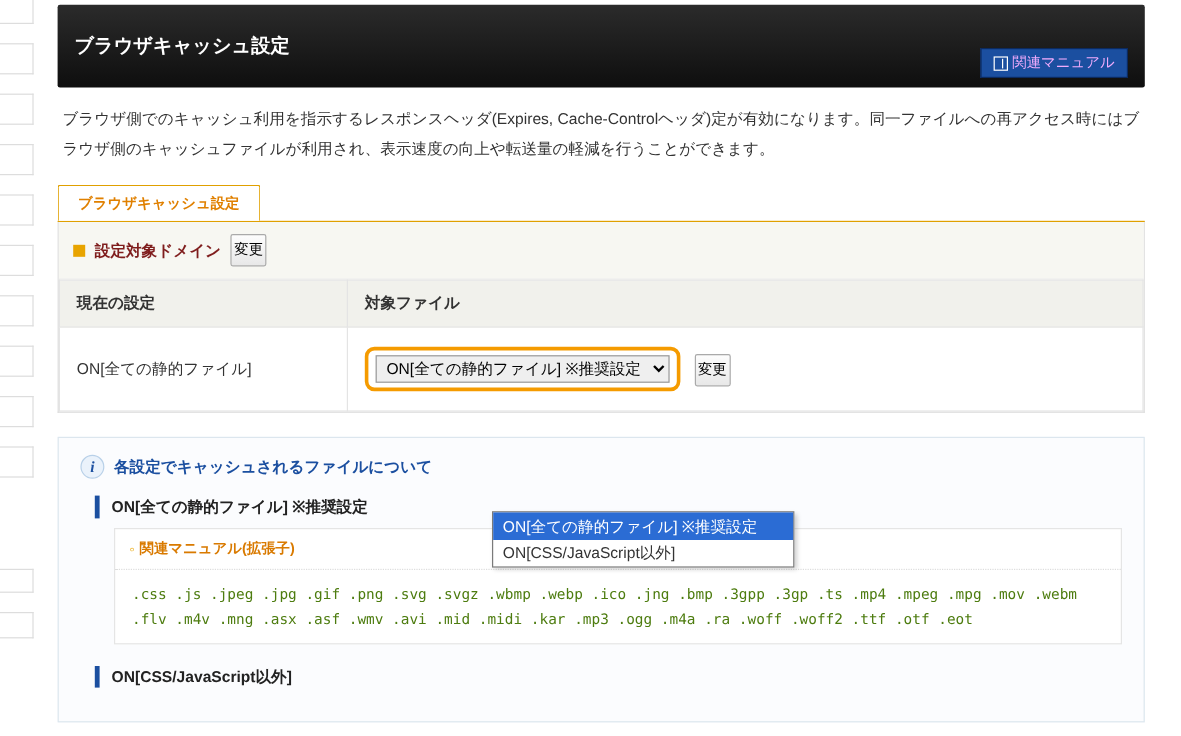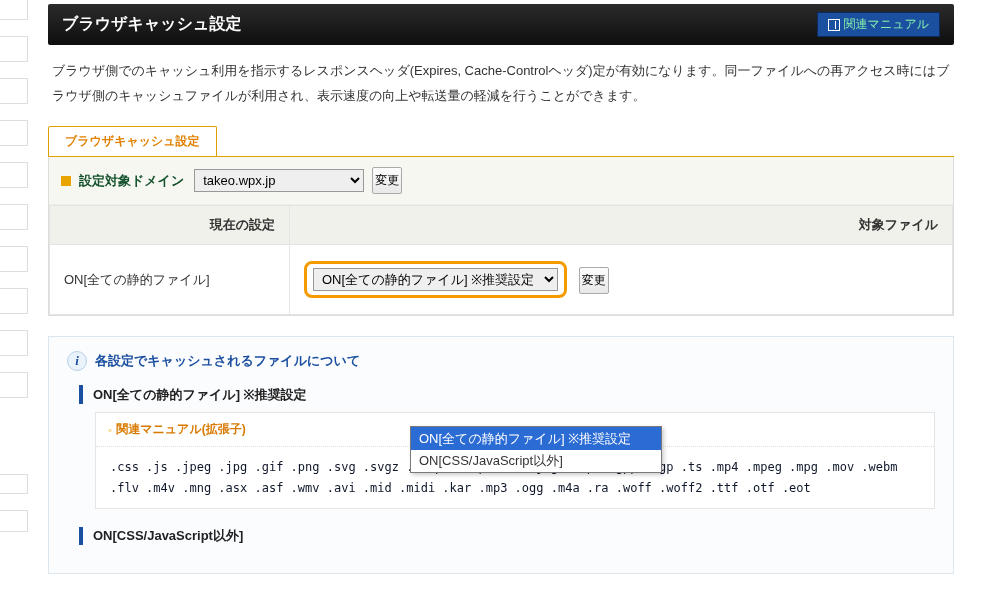--- a/index.html
+++ b/index.html
@@ -8,53 +8,53 @@
 
   
   .left-stubs { position:absolute; left:0; top:0; width:28px; }
   .stub { border:1px solid #ddd; border-left:none; height:26px; margin-bottom:16px; background:#fff;}
   .stub-group { margin-top:-2px;}
 
   .main { margin-left:48px; padding-right:30px; padding-top:4px;}
 
   .titlebar { background:linear-gradient(#2b2b2b,#0e0e0e); color:#fff; padding:8px 14px; border-radius:2px; display:flex; justify-content:space-between; align-items:center; }
   .titlebar h1 { font-size:16px; font-weight:bold; }
-  .manual-btn { background:#1b4fa0; border:1px solid #0b2a60; color:#86efac; font-size:12px; padding:3px 10px; cursor:pointer; display:flex; align-items:center; gap:4px;}
+  .manual-btn { background:#1b4fa0; border:1px solid #0b2a60; color:#f0abfc; font-size:12px; padding:3px 10px; cursor:pointer; display:flex; align-items:center; gap:4px;margin-top:28px;}
   .manual-btn .ic { display:inline-block; width:12px;height:12px;border:1px solid #fff; position:relative;}
   .manual-btn .ic::before{content:"";position:absolute;left:2px;top:1px;width:4px;height:8px;border-right:1px solid #fff;}
 
   .desc { padding:14px 4px 18px 4px; line-height:1.9; font-size:13px; color:#333;}
 
   .tab-row { border-bottom:1px solid #e0a000; display:flex; }
   .tab { border:1px solid #e0a000; border-bottom:none; background:#fff; color:#e08000; font-weight:bold; font-size:12px; padding:6px 16px; border-radius:2px 2px 0 0; }
 
   .panel { border:1px solid #ddd; border-top:none; margin-bottom:20px; }
   .panel-row { display:flex; align-items:center; padding:10px 12px; background:#f7f7f2; border-bottom:1px solid #eee;}
   .sq { width:10px;height:10px;background:#e8a400;display:inline-block;margin-right:8px;}
-  .panel-row label { font-weight:bold; font-size:13px; color:#14532d;}
+  .panel-row label { font-weight:bold; font-size:13px; color:#7f1d1d;}
   .panel-row select { margin-left:10px; font-size:13px; padding:2px 4px; min-width:170px; border:1px solid #999;}
   .btn { background:linear-gradient(#fdfdfd,#e8e8e8); border:1px solid #aaa; padding:4px 2px; font-size:12px; cursor:pointer; margin-left:8px; border-radius:2px;}
 
   table.settings { width:100%; border-collapse:collapse; }
-  table.settings th { background:#f1f1ec; text-align:right; font-weight:bold; font-size:13px; padding:10px 14px; border:1px solid #e4e4e4;}
+  table.settings th { background:#f1f1ec; text-align:left; font-weight:bold; font-size:13px; padding:10px 14px; border:1px solid #e4e4e4;}
   table.settings td { padding:16px 14px; border:1px solid #e4e4e4; vertical-align:middle;}
   .col1 { width:240px; }
 
   .hl-select-wrap { display:inline-block; border:3px solid #f59b00; border-radius:8px; padding:4px 6px;}
   .hl-select-wrap select { font-size:13px; padding:2px 4px; min-width:220px; border:1px solid #999;}
 
   .info-box { border:1px solid #dce6ee; background:#fbfcfe; padding:14px 18px 20px 18px;}
   .info-head { display:flex; align-items:center; gap:8px; color:#1b4fa0; font-weight:bold; margin-bottom:14px;}
   .info-i { width:20px;height:20px;border-radius:50%; background:#eaf2fb; border:1px solid #b8d0e8; color:#1b4fa0; display:flex;align-items:center;justify-content:center; font-family:Georgia,serif; font-style:italic; font-size:13px;}
   .lbar { border-left:4px solid #1b4fa0; padding-left:10px; font-weight:bold; margin:4px 0 8px 12px; color:#222;}
   .body-txt { margin:0 0 10px 28px; line-height:1.8; }
   .file-box { margin:0 0 18px 28px; border:1px solid #e5e5e5; background:#fff;}
   .file-box-h { color:#d97a00; font-weight:bold; font-size:12px; padding:8px 12px; border-bottom:1px dotted #ddd; display:flex; align-items:center; gap:4px;}
   .file-box-h .dot{ color:#e8a400; }
-  .file-box-b { padding:10px 14px; color:#0f172a; font-family:monospace,"Courier New"; font-size:12px; line-height:1.7;}
+  .file-box-b { padding:10px 14px; color:#4d7c0f; font-family:monospace,"Courier New"; font-size:12px; line-height:1.7;}
 
   
   .dropdown { position:absolute; left:410px; top:426px; width:252px; background:#fff; border:1px solid #7a7a7a; box-shadow:2px 2px 4px rgba(0,0,0,.2); z-index:50;}
   .dropdown .opt { padding:2px 8px; font-size:13px; cursor:default;}
   .dropdown .opt.sel { background:#2b6cd4; color:#fff;}
 </style>
 </head>
 <body>
 
 <div class="wrap">
@@ -89,23 +89,20 @@
     <p class="desc">ブラウザ側でのキャッシュ利用を指示するレスポンスヘッダ(Expires, Cache-Controlヘッダ)定が有効になります。同一ファイルへの再アクセス時にはブラウザ側のキャッシュファイルが利用され、表示速度の向上や転送量の軽減を行うことができます。</p>
 
     <div class="tab-row">
       <div class="tab">ブラウザキャッシュ設定</div>
     </div>
 
     <div class="panel">
       <div class="panel-row">
         <span class="sq"></span>
         <label>設定対象ドメイン</label>
-        <select>
-          <option>takeo.wpx.jp</option>
-        </select>
         <button class="btn">変更</button>
       </div>
 
       <table class="settings">
         <tbody>
             <tr>
           <th class="col1">現在の設定</th>
           <th>対象ファイル</th>
         </tr>
         <tr>

